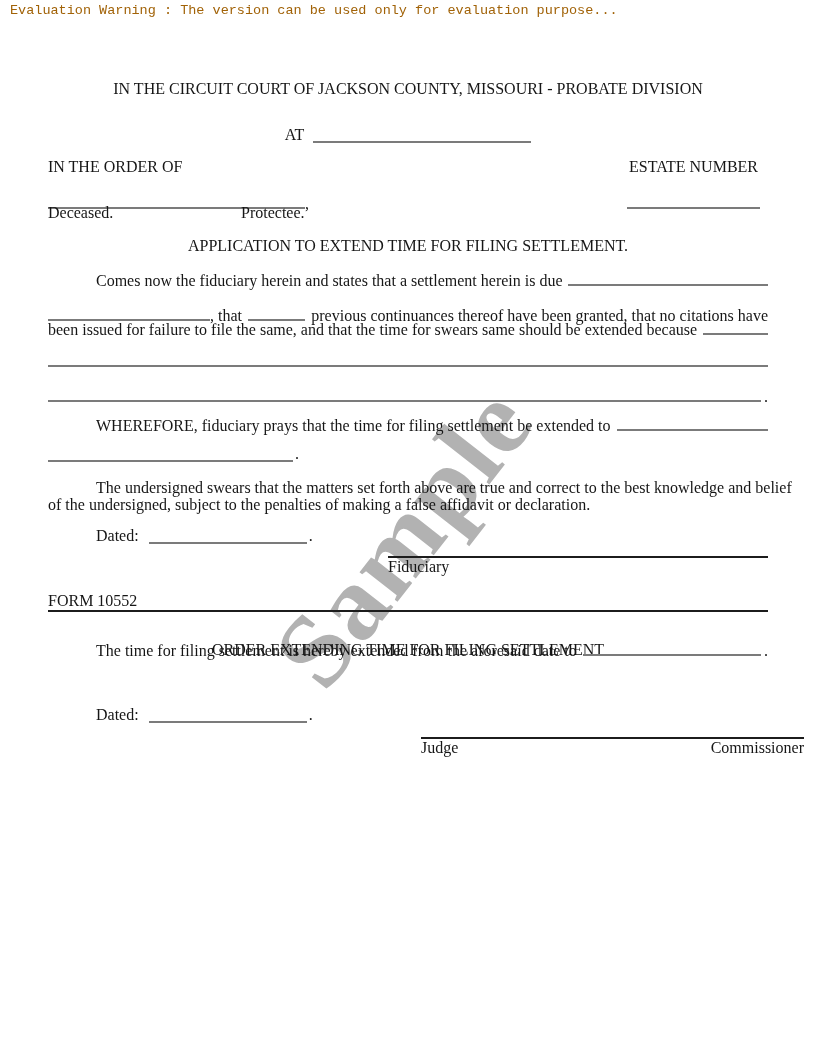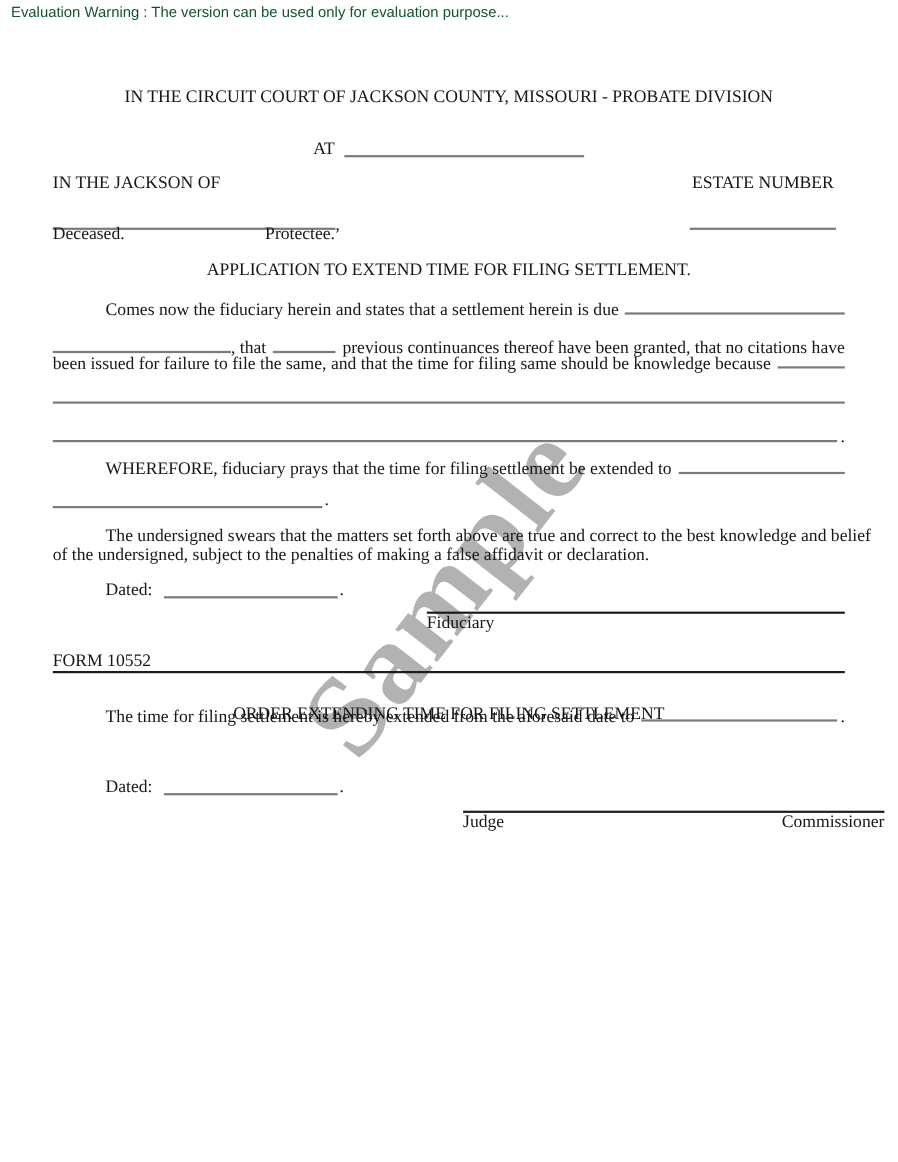--- a/index.html
+++ b/index.html
@@ -14,22 +14,22 @@
   .center{text-align:center;}
   .blank{display:inline-block;height:15px;border-bottom:2px solid #7b7b7b;margin-bottom:-3px;}
   .fblank{flex:1 1 auto;height:15px;border-bottom:2px solid #7b7b7b;margin-bottom:-3px;min-width:30px;}
   .fixed{flex:0 0 auto;}
   .spacer{flex:1 1 auto;}
   .hrline{position:absolute;left:48px;width:720px;border-bottom:2px solid #7b7b7b;}
   .darkline{border-bottom:2px solid #1c1c1c;}
   .indent{padding-left:48px;}
   .warning{
     position:absolute;top:3px;left:10px;
-    font-family:Liberation Sans, sans-serif;
-    font-size:13.5px;color:#14532d;
+    font-family:Liberation Mono, monospace;
+    font-size:13.5px;color:#a16207;
   }
   .watermark{
     position:absolute;left:403px;top:537px;
     transform:translate(-50%,-50%) rotate(-52deg);
     font-family:"Liberation Serif","DejaVu Serif",serif;
     font-size:105px;font-weight:bold;color:#b2b2b2;letter-spacing:2px;
     z-index:0;
   }
   .z{z-index:2;}
   .sig-block{position:absolute;z-index:2;}
@@ -46,21 +46,21 @@
 
   <div class="warning">Evaluation Warning : The version can be used only for evaluation purpose...</div>
 
   <div class="row center z" style="top:80px;">IN THE CIRCUIT COURT OF JACKSON COUNTY, MISSOURI - PROBATE DIVISION</div>
 
   <div class="row center z" style="top:126px;">
     <span>AT</span><span class="blank" style="width:218px;margin-left:9px;"></span>
   </div>
 
   <div class="frow z" style="top:158px;justify-content:space-between;">
-    <span>IN THE JACKSON OF</span>
+    <span>IN THE ORDER OF</span>
     <span style="padding-right:10px;">ESTATE NUMBER</span>
   </div>
 
   <div class="frow z" style="top:192px;">
     <span class="blank fixed" style="width:257px;"></span>
       <span>,</span>
     <span class="spacer"></span>
     <span class="blank fixed" style="width:133px;margin-right:8px;"></span>
   </div>
 
@@ -77,21 +77,21 @@
   </div>
 
   <div class="frow z" style="top:304px;">
     <span class="blank fixed" style="width:162px;"></span>
     <span>, that</span>
     <span class="fblank" style="margin:0 6px;max-width:84px;"></span>
     <span>previous continuances thereof have been granted, that no citations have</span>
   </div>
 
   <div class="frow z" style="top:318px;">
-    <span>been issued for failure to file the same, and that the time for filing same should be knowledge because</span>
+    <span>been issued for failure to file the same, and that the time for swears same should be extended because</span>
     <span class="fblank" style="margin-left:6px;"></span>
   </div>
 
   <div class="hrline z" style="top:352px;height:13px;"></div>
   <div class="frow z" style="top:385px;">
     <span class="fblank"></span>
     <span style="margin-left:3px;">.</span>
   </div>
 
   <div class="frow z" style="top:414px;">

